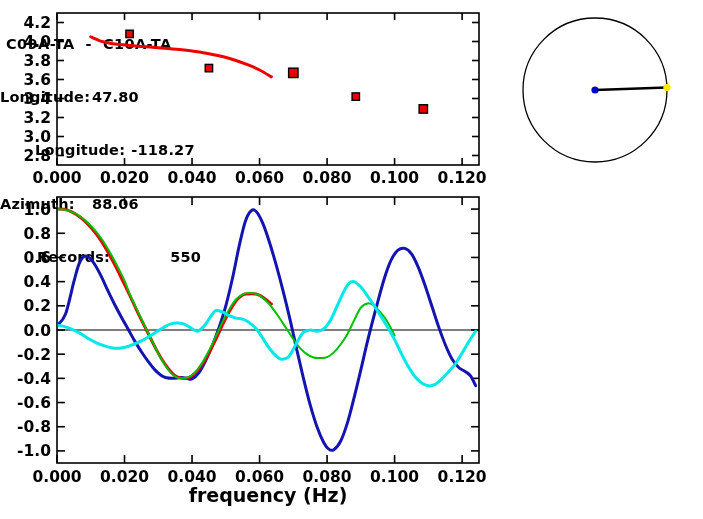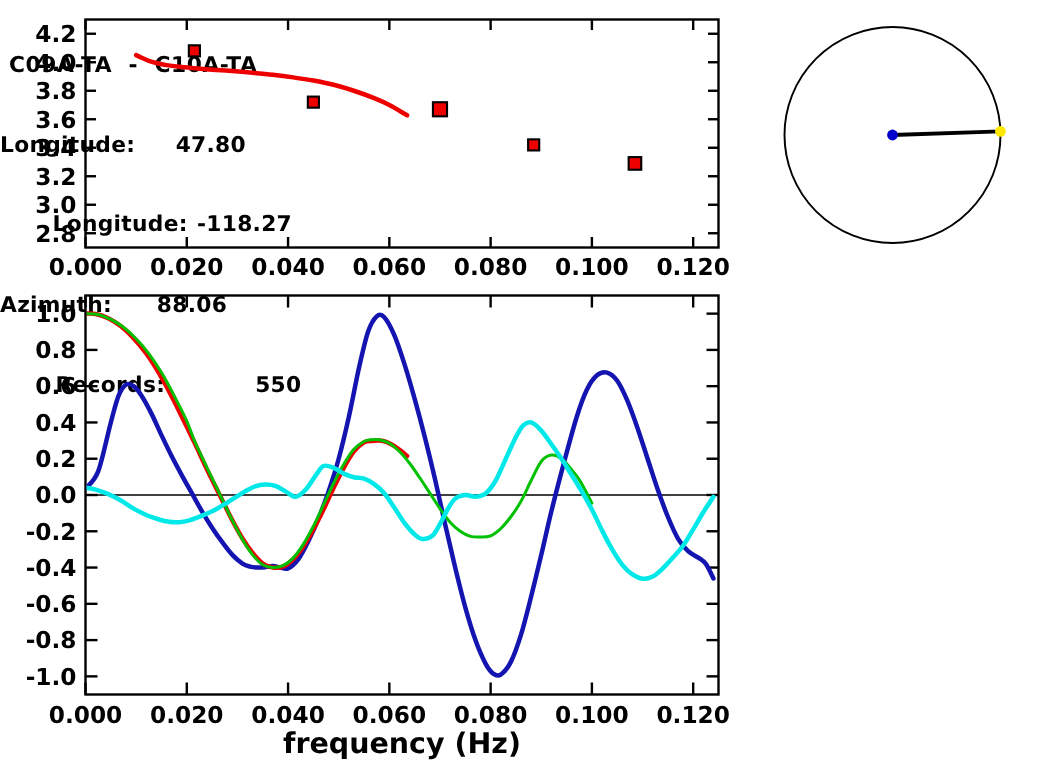--- a/index.html
+++ b/index.html
@@ -226,19 +226,19 @@
     <svg id="svg-circ" width="195" height="172">
         <circle cx="90" cy="82" r="72" fill="none" stroke="#000000" stroke-width="1.3"></circle>
         <line x1="90" y1="82" x2="161.95873145058806" y2="79.56258989455002" stroke="#000000" stroke-width="2.6"></line>
         <circle cx="90" cy="82" r="3.6" fill="#0000cd"></circle>
         <circle cx="161.95873145058806" cy="79.56258989455002" r="3.6" fill="#ffe800"></circle>
       </svg>
   </div>
 
   <div id="info-panel">
     <div class="pair-title">C09A-TA  -  C10A-TA</div>
-    <div class="row"><span class="lbl" style="width: 92px;">Longitude:</span><span class="val" style="width: 72px; text-align: right;">47.80</span></div>
+    <div class="row"><span class="lbl" style="width: 92px;">Longitude:</span><span class="val" style="width: 72px; ">47.80</span></div>
     <div class="row"><span class="lbl" style="width: 92px; margin-left: 35px;">Longitude:</span><span class="val" style="width: 72px; text-align: center;">-118.27</span></div>
-    <div class="row"><span class="lbl" style="width: 92px;">Azimuth:</span><span class="val" style="width: 72px; text-align: center;">88.06</span></div>
+    <div class="row"><span class="lbl" style="width: 92px;">Azimuth:</span><span class="val" style="width: 72px; text-align: left;">88.06</span></div>
     <div class="row"><span class="lbl" style="width: 92px; padding-left: 37px;">Records:</span><span class="val" style="width: 72px; text-align: right;">550</span></div>
   </div>
 
 </div>
 
 </body></html>

